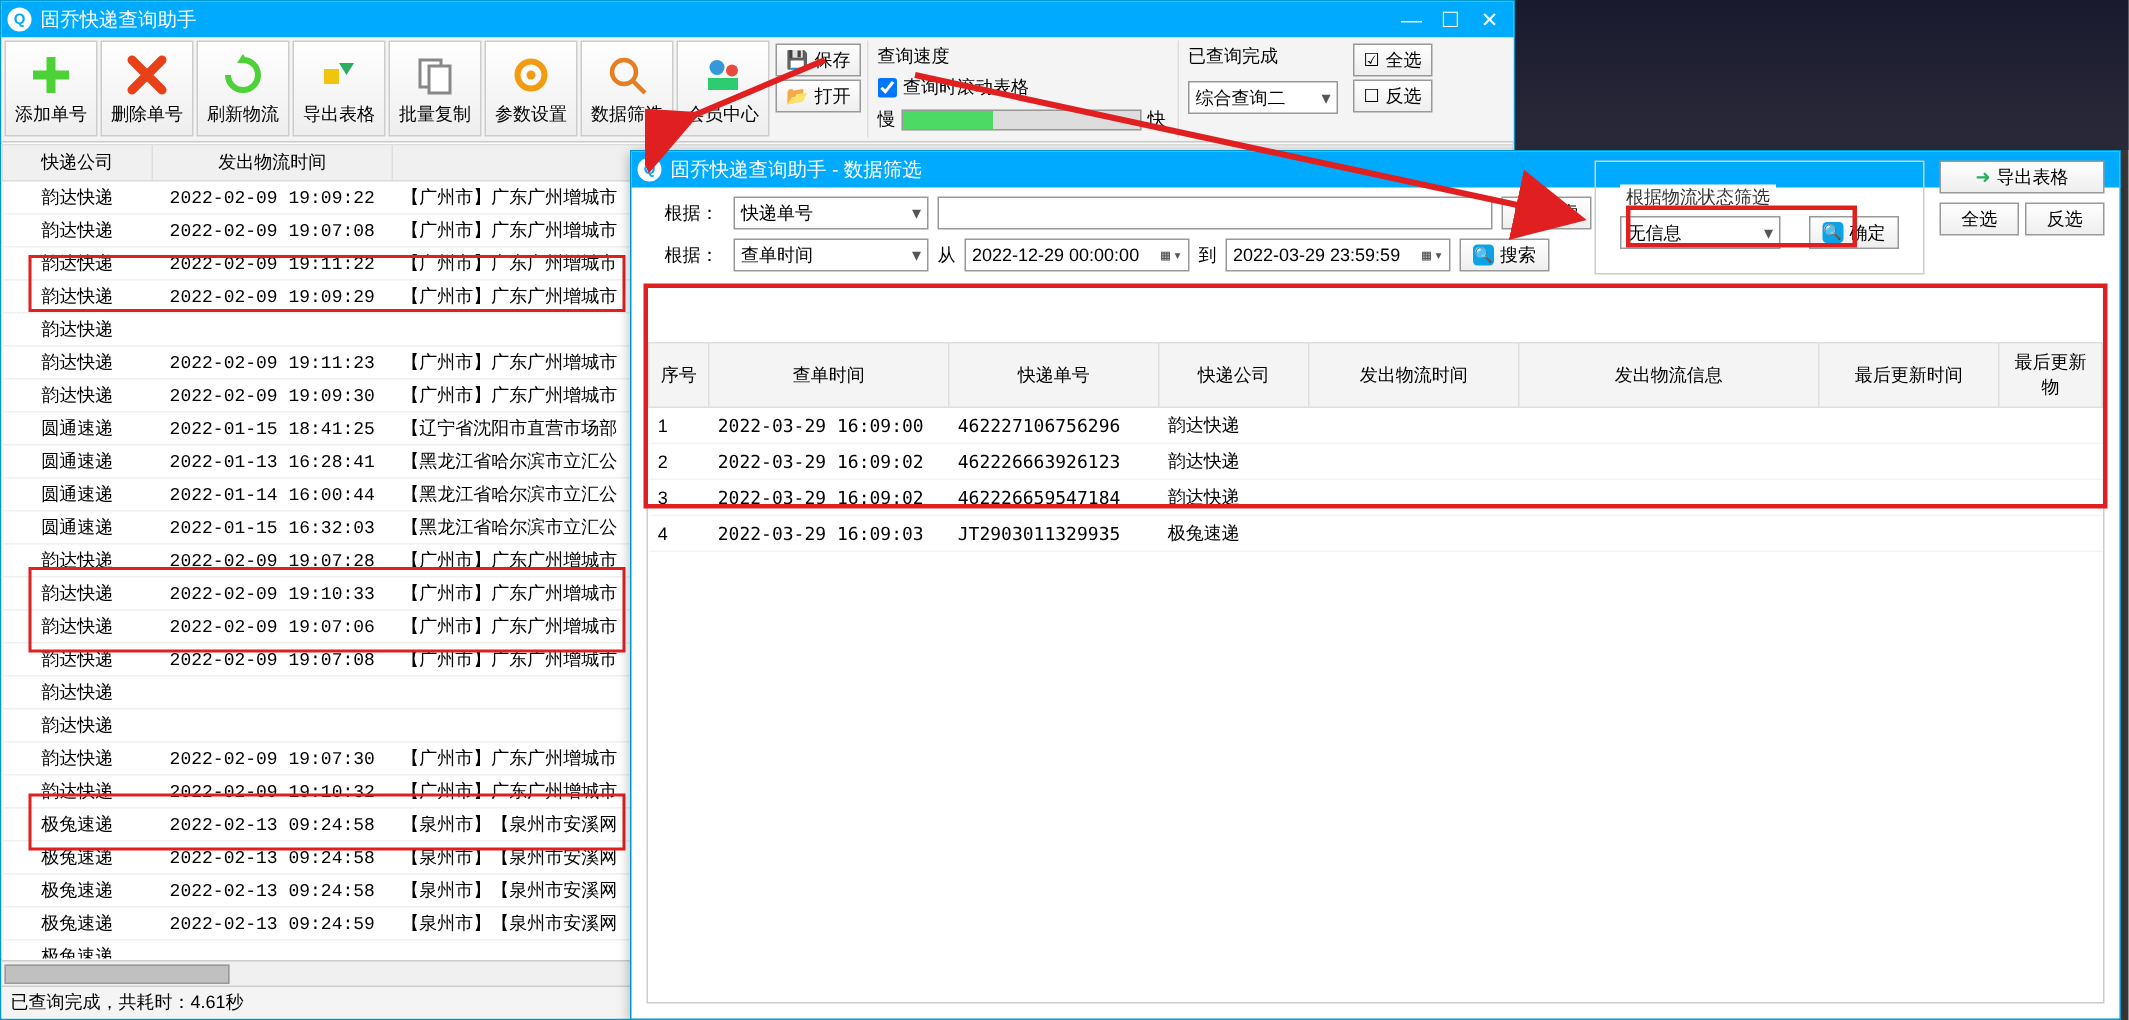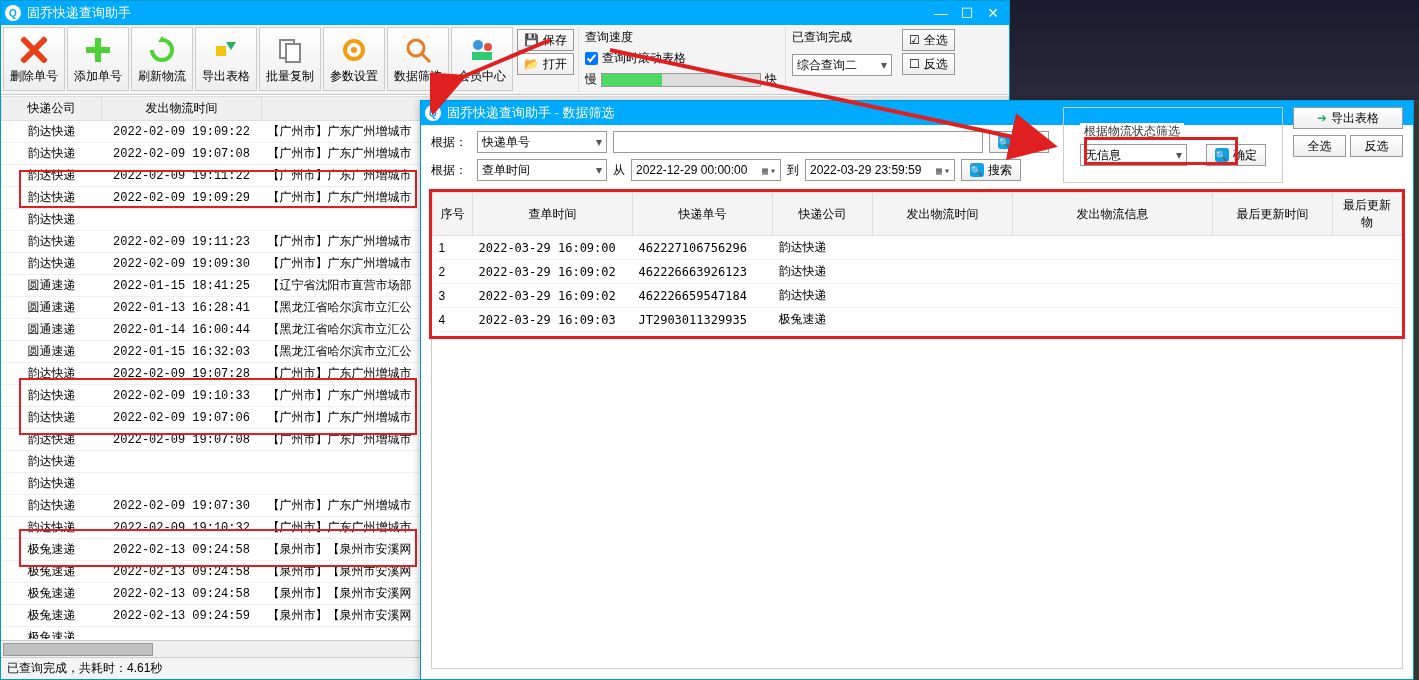--- a/index.html
+++ b/index.html
@@ -42,34 +42,34 @@
 .main-table td.col-time { text-align: center; width: 160px; font-family: Liberation Mono, monospace; }
 .main-table td.col-info { text-align: left; }
 .hl-box { position: absolute; border: 2px solid #e02020; pointer-events: none; }
 
 .hscroll { position: absolute; left: 0; right: 0; bottom: 22px; height: 17px; background: #f0f0f0; border-top: 1px solid #ccc; display: flex; align-items: center; }
 .hscroll .thumb { width: 150px; height: 13px; background: #c0c0c0; border: 1px solid #999; margin-left: 2px; }
 .statusbar { position: absolute; left: 0; right: 0; bottom: 0; height: 22px; background: #f4f4f4; border-top: 1px solid #ccc; display: flex; align-items: center; padding: 0 6px; }
 
 
 .filter-window { position: absolute; left: 420px; top: 100px; width: 994px; height: 580px; background: #fff; border: 1px solid #0099cc; box-shadow: 0 2px 8px rgba(0,0,0,0.3); }
-.filter-body { padding: 6px 10px; }
+.filter-body { padding: 6px 22px; }
 .filter-row { display: flex; align-items: center; gap: 6px; margin-bottom: 6px; }
 .filter-row .lbl { min-width: 40px; }
 .txt-input { height: 22px; border: 1px solid #999; background: #fff; padding: 0 4px; display: flex; align-items: center; }
 .search-btn { height: 22px; border: 1px solid #999; background: linear-gradient(#fff,#eee); padding: 0 8px; display: flex; align-items: center; gap: 4px; cursor: pointer; }
 .search-ico { width: 14px; height: 14px; border-radius: 3px; background: #0aa3e8; display: flex; align-items: center; justify-content: center; color: #fff; font-size: 10px; }
 .filter-side { position: absolute; right: 10px; top: 6px; width: 220px; }
 .fieldset { border: 1px solid #ccc; padding: 16px; margin-bottom: 4px; }
 .fieldset-title { font-size: 12px; color: #333; margin-top: -14px; background: #fff; display: inline-block; padding: 0 4px; }
 .date-input { width: 150px; height: 22px; border: 1px solid #999; background: #fff; padding: 0 18px 0 4px; position: relative; display: flex; align-items: center; font-family: monospace; font-size: 11px; }
 .date-input::after { content: "▦▾"; position: absolute; right: 2px; letter-spacing: 2px; color: #555; font-size: 10px; }
 
 .filter-table-wrap { position: absolute; left: 10px; right: 10px; top: 90px; bottom: 10px; border: 1px solid #ccc; overflow: hidden; }
-.filter-table { width: 100%; border-collapse: collapse; }
+.filter-table { width: 100%; border-collapse: collapse; margin-top: 36px; }
 .filter-table th { background: #f4f4f4; border: 1px solid #ddd; padding: 4px 6px; text-align: center; font-weight: normal; }
 .filter-table td { padding: 3px 6px; border-bottom: 1px solid #f4f4f4; font-size: 12px; white-space: nowrap; }
 .filter-table td.mono { font-family: monospace; }
 
 .red-hl { position: absolute; border: 3px solid #e02020; pointer-events: none; }
 
 
 .arrow-svg { position: absolute; pointer-events: none; }
 
 svg.icon { display: block; }
@@ -87,33 +87,33 @@
       <div class="win-btn">—</div>
       <div class="win-btn">☐</div>
       <div class="win-btn">✕</div>
     </div>
   </div>
 
   <div class="toolbar">
     <div class="tool-btn">
       <div class="ico">
           <svg class="icon" width="28" height="28">
-            <path d="M4 4 L24 24 M24 4 L4 24" stroke="#e84118" stroke-width="6" stroke-linecap="round"></path>
-          </svg>
-        </div>
-      <div class="lbl">删除单号</div>
-    </div>
-    <div class="tool-btn">
-      <div class="ico">
-          <svg class="icon" width="28" height="28">
             <rect x="11" y="2" width="6" height="24" fill="#4cd137"></rect>
             <rect x="2" y="11" width="24" height="6" fill="#4cd137"></rect>
           </svg>
         </div>
       <div class="lbl">添加单号</div>
+    </div>
+    <div class="tool-btn">
+      <div class="ico">
+          <svg class="icon" width="28" height="28">
+            <path d="M4 4 L24 24 M24 4 L4 24" stroke="#e84118" stroke-width="6" stroke-linecap="round"></path>
+          </svg>
+        </div>
+      <div class="lbl">删除单号</div>
     </div>
     <div class="tool-btn">
       <div class="ico">
           <svg class="icon" width="28" height="28">
             <path d="M14 4 A10 10 0 1 1 4 14" fill="none" stroke="#4cd137" stroke-width="4"></path>
             <path d="M14 0 L18 6 L10 6 Z" fill="#4cd137"></path>
           </svg>
         </div>
       <div class="lbl">刷新物流</div>
     </div>

